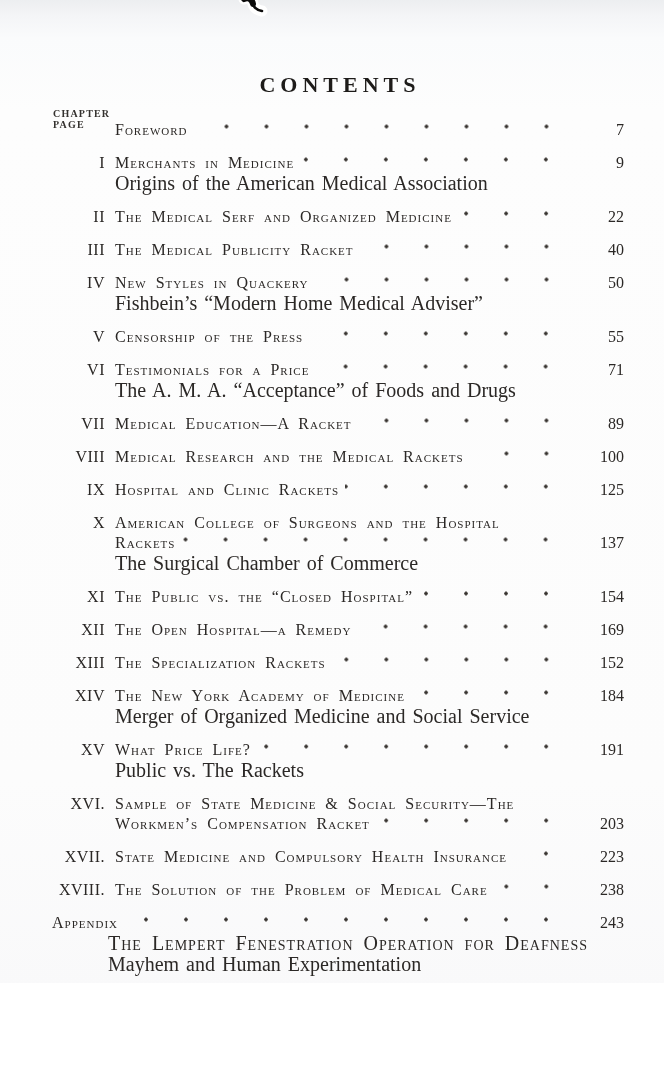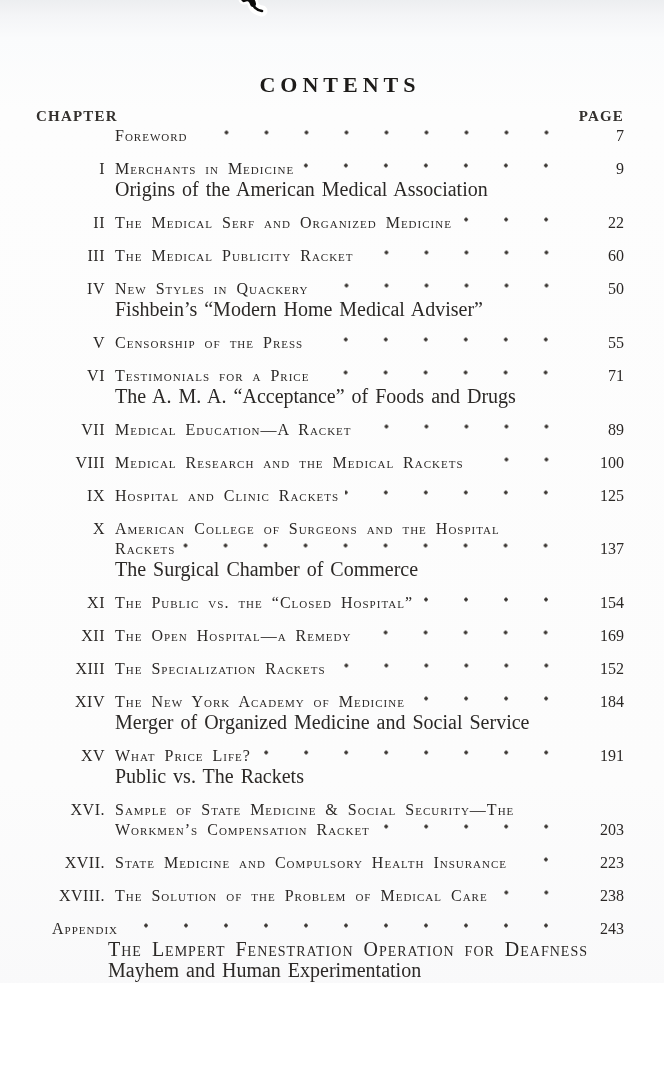--- a/index.html
+++ b/index.html
@@ -18,26 +18,26 @@
     color: #2b2826;
   }
 
   .heading {
     position: absolute; top: 72px; left: 0; width: 100%;
     text-align: center; font-size: 22px; font-weight: 700;
     letter-spacing: 5px; text-indent: 16px; color: #1d1b19;
   }
 
   .colhead {
-    position: absolute; top: 108px; left: 36px; right: 40px;
+    position: absolute; top: 108px; left: 53px; right: 40px;
     display: flex; justify-content: space-between;
-    font-size: 15px; font-weight: 700; letter-spacing: 1.2px; color: #34312e;
-  }
-
-  .entries { position: absolute; top: 126px; left: 40px; width: 584px; }
+    font-size: 10px; font-weight: 700; letter-spacing: 1.2px; color: #34312e; flex-direction: column;
+  }
+
+  .entries { position: absolute; top: 120px; left: 40px; width: 584px; }
   .entry { margin-bottom: 13px; }
   .row { display: flex; align-items: baseline; line-height: 20px; }
 
   .num {
     flex: none; width: 75px; padding-right: 10px;
     text-align: right; font-size: 16px; letter-spacing: 0.5px;
   }
   .ttl {
     flex: none; font-size: 16px; font-variant: small-caps;
     letter-spacing: 1px; word-spacing: 4px; white-space: nowrap;
@@ -109,21 +109,21 @@
         <span class="leader"></span>
         <span class="pg">22</span>
       </div>
     </div>
 
     <div class="entry">
       <div class="row">
         <span class="num">III</span>
         <span class="ttl">The Medical Publicity Racket</span>
         <span class="leader"></span>
-        <span class="pg">60</span>
+        <span class="pg">40</span>
       </div>
     </div>
 
     <div class="entry">
       <div class="row">
         <span class="num">IV</span>
         <span class="ttl">New Styles in Quackery</span>
         <span class="leader"></span>
         <span class="pg">50</span>
       </div>

